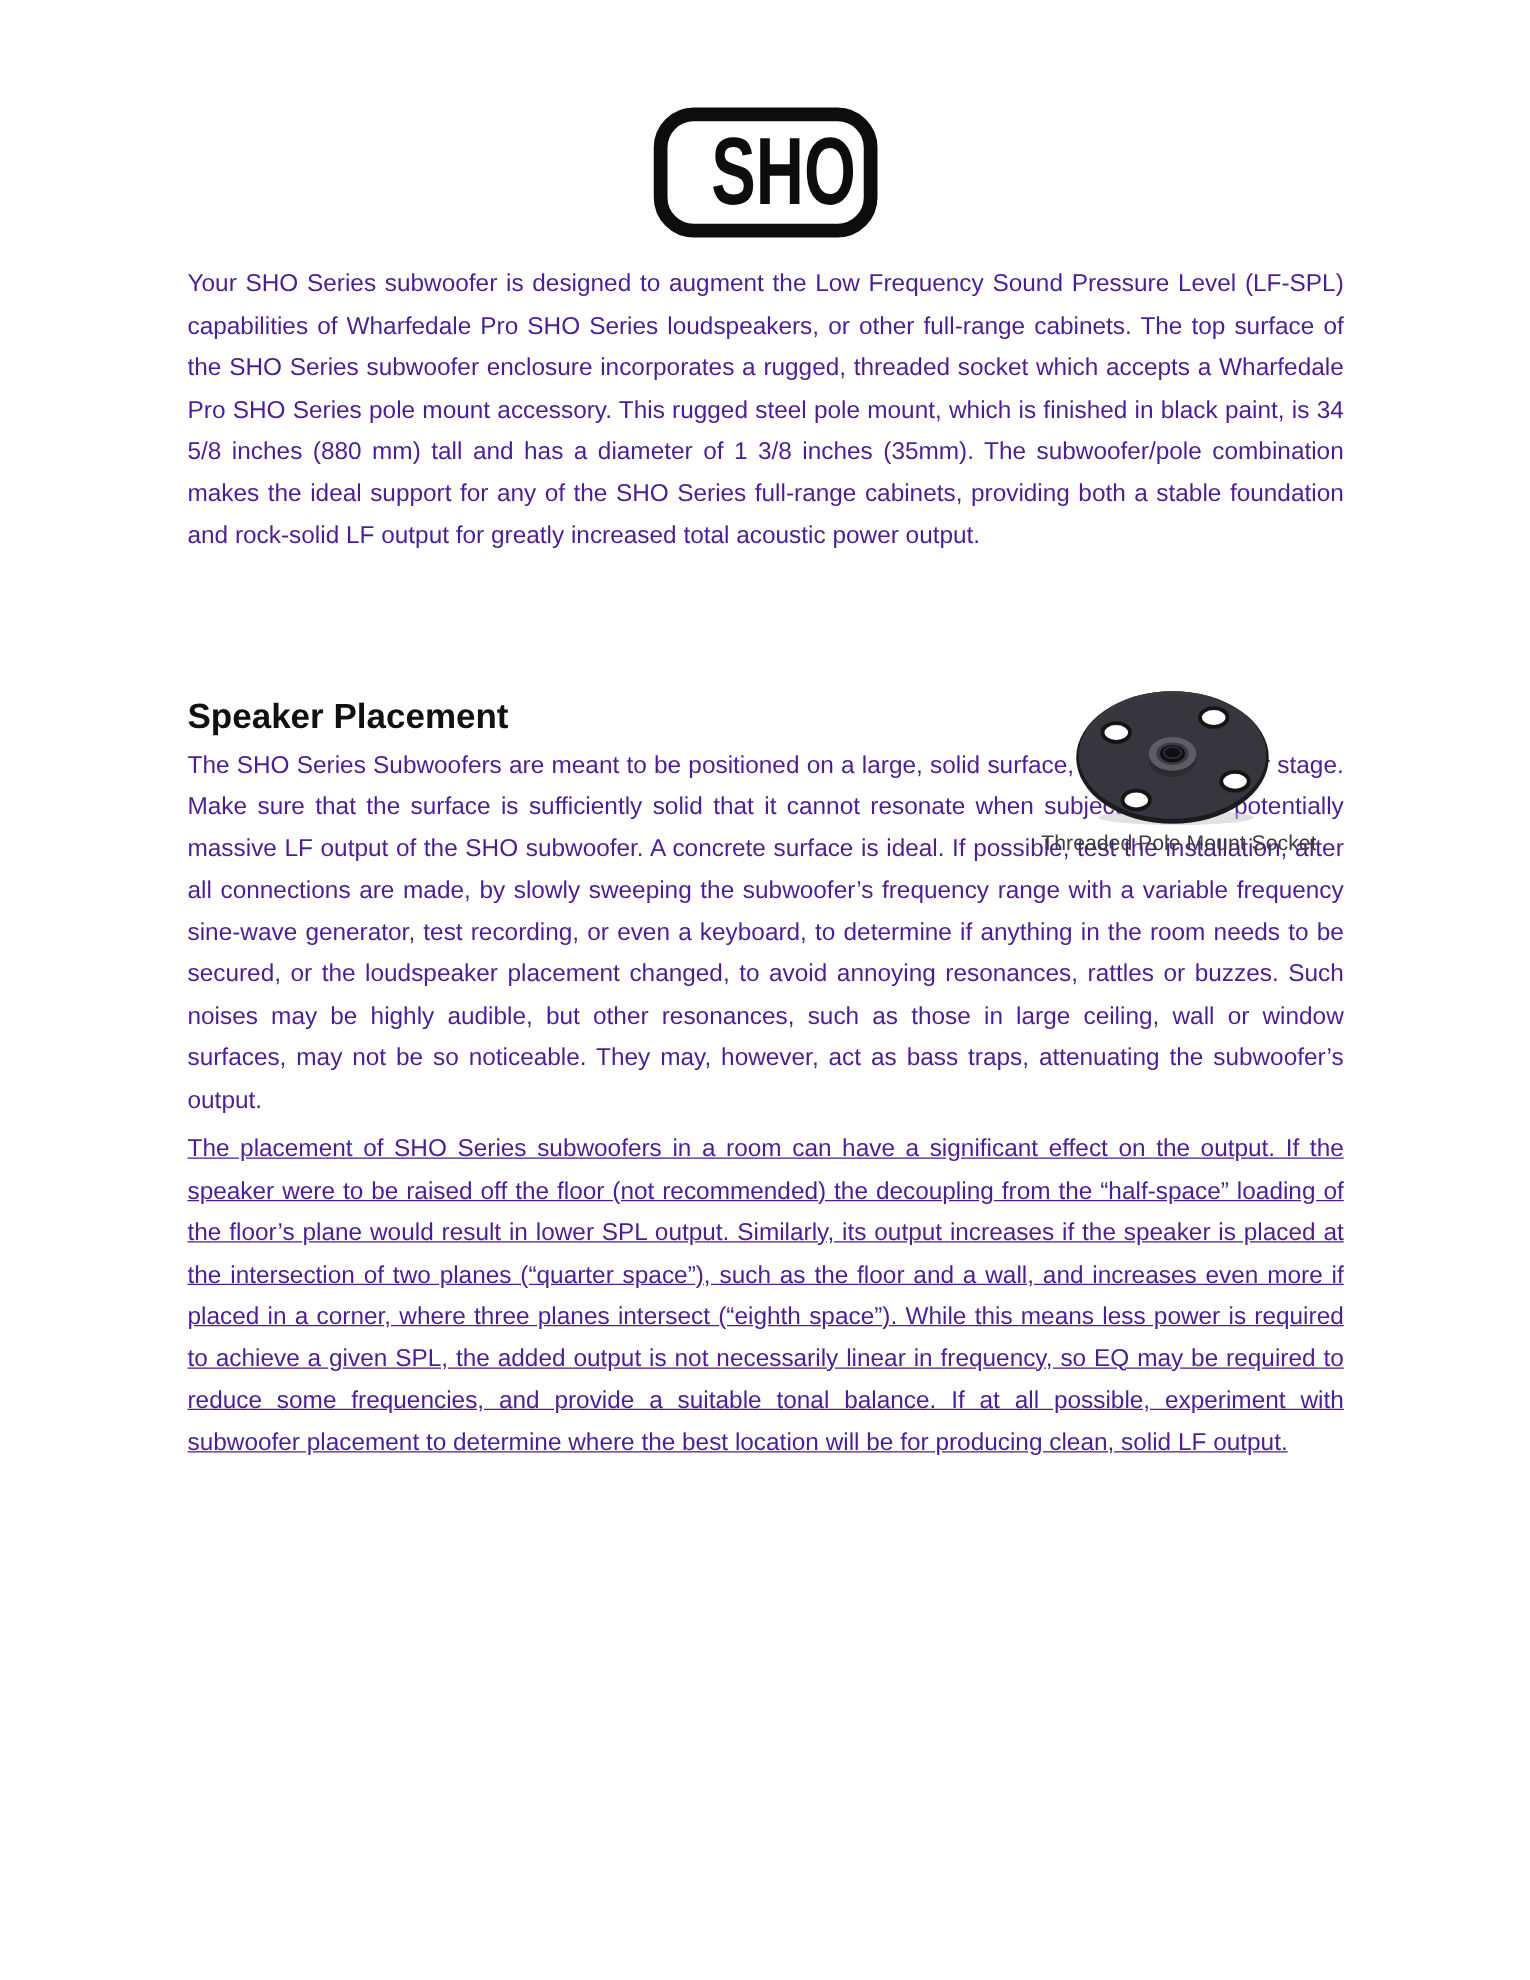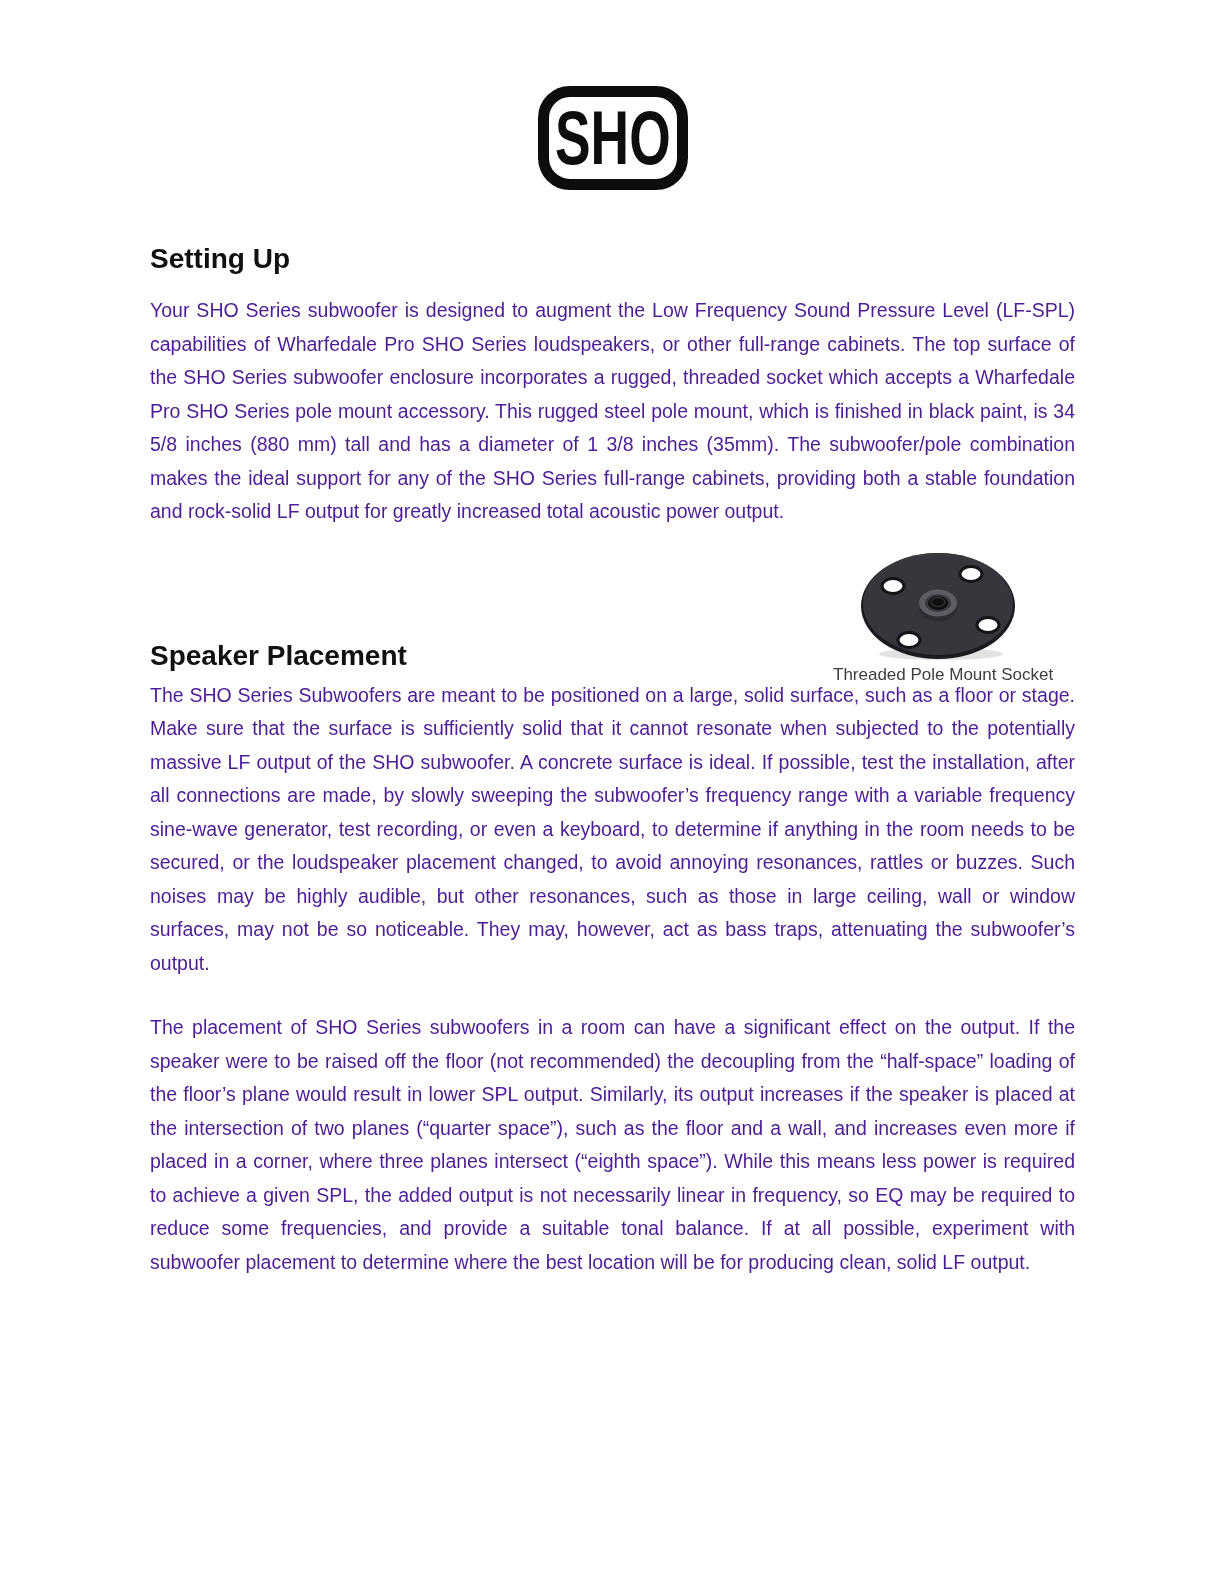--- a/index.html
+++ b/index.html
@@ -27,20 +27,21 @@
   .logo-box {
     margin: 86px auto 0;
     width: 128px;
     height: 82px;
     border: 11px solid #0d0d0d;
     border-radius: 32px;
     display: flex;
     align-items: center;
     justify-content: center;
     overflow: hidden;
+    padding-left: 29px;
   }
   .logo-text {
     font-weight: bold;
     font-size: 58px;
     line-height: 1;
     color: #0d0d0d;
     letter-spacing: 0px;
     transform: scaleY(1.32) scaleX(0.92);
     transform-origin: center;
   }
@@ -56,21 +57,21 @@
   #heading-speaker-placement { margin-top: 113px; }
   .body-para {
     font-size: 19.5px;
     line-height: 33.5px;
     text-align: justify;
     margin: 0;
     color: #4c1d95;
   }
   #para-setting-up-1      { margin-top: 21px; }
   #para-speaker-1         { margin-top: 9px; }
-  #para-speaker-2         { margin-top: 31px; }
+  #para-speaker-2         { margin-top: 6px; text-decoration: underline; }
   .page-number {
     text-align: center;
     font-size: 21px;
     font-weight: bold;
     color: #111111;
     margin-top: 32px;
   }
   
   .figure {
     position: absolute;
@@ -91,21 +92,20 @@
 <body>
 
 <div class="page">
 
   <div class="content">
 
     <div class="logo-box">
       <span class="logo-text">SHO</span>
     </div>
 
-    <h2 class="section-heading" id="heading-setting-up">Setting Up</h2>
 
     <p class="body-para" id="para-setting-up-1">Your SHO Series subwoofer is designed to augment the Low Frequency Sound Pressure Level (LF-SPL) capabilities of Wharfedale Pro SHO Series loudspeakers, or other full-range cabinets. The top surface of the SHO Series subwoofer enclosure incorporates a rugged, threaded socket which accepts a Wharfedale Pro SHO Series pole mount accessory. This rugged steel pole mount, which is finished in black paint, is 34 5/8 inches (880 mm) tall and has a diameter of 1 3/8 inches (35mm). The subwoofer/pole combination makes the ideal support for any of the SHO Series full-range cabinets, providing both a stable foundation and rock-solid LF output for greatly increased total acoustic power output.</p>
 
     <h2 class="section-heading" id="heading-speaker-placement">Speaker Placement</h2>
 
     <p class="body-para" id="para-speaker-1">The SHO Series Subwoofers are meant to be positioned on a large, solid surface, such as a floor or stage. Make sure that the surface is sufficiently solid that it cannot resonate when subjected to the potentially massive LF output of the SHO subwoofer. A concrete surface is ideal. If possible, test the installation, after all connections are made, by slowly sweeping the subwoofer’s frequency range with a variable frequency sine-wave generator, test recording, or even a keyboard, to determine if anything in the room needs to be secured, or the loudspeaker placement changed, to avoid annoying resonances, rattles or buzzes. Such noises may be highly audible, but other resonances, such as those in large ceiling, wall or window surfaces, may not be so noticeable. They may, however, act as bass traps, attenuating the subwoofer’s output.</p>
 
     <p class="body-para" id="para-speaker-2">The placement of SHO Series subwoofers in a room can have a significant effect on the output. If the speaker were to be raised off the floor (not recommended) the decoupling from the “half-space” loading of the floor’s plane would result in lower SPL output. Similarly, its output increases if the speaker is placed at the intersection of two planes (“quarter space”), such as the floor and a wall, and increases even more if placed in a corner, where three planes intersect (“eighth space”). While this means less power is required to achieve a given SPL, the added output is not necessarily linear in frequency, so EQ may be required to reduce some frequencies, and provide a suitable tonal balance. If at all possible, experiment with subwoofer placement to determine where the best location will be for producing clean, solid LF output.</p>
 
 

